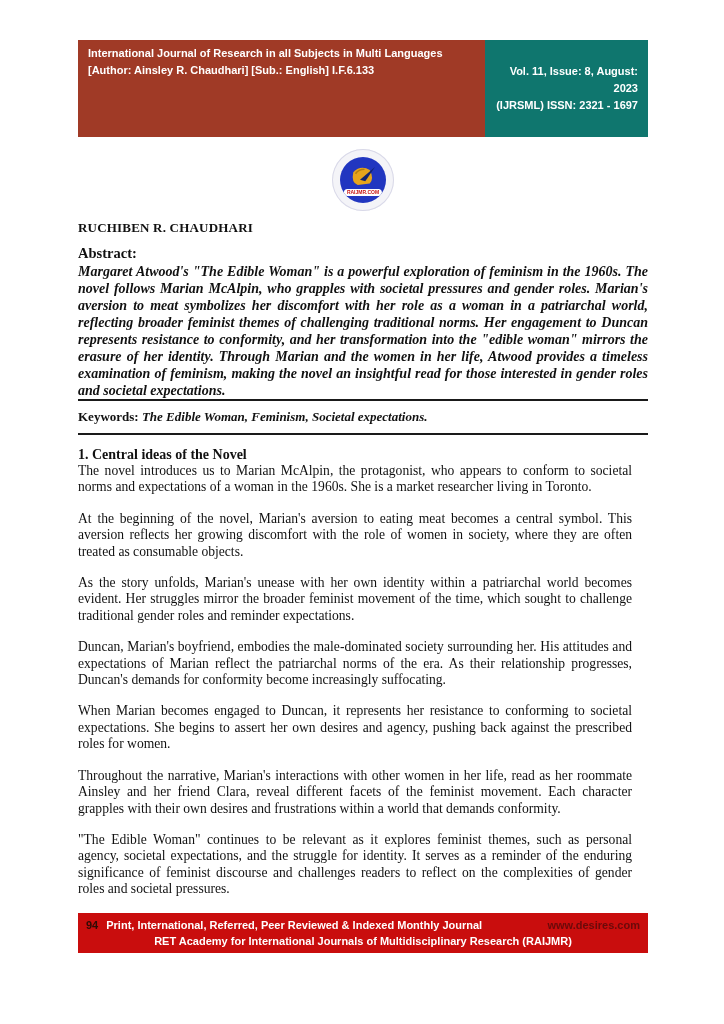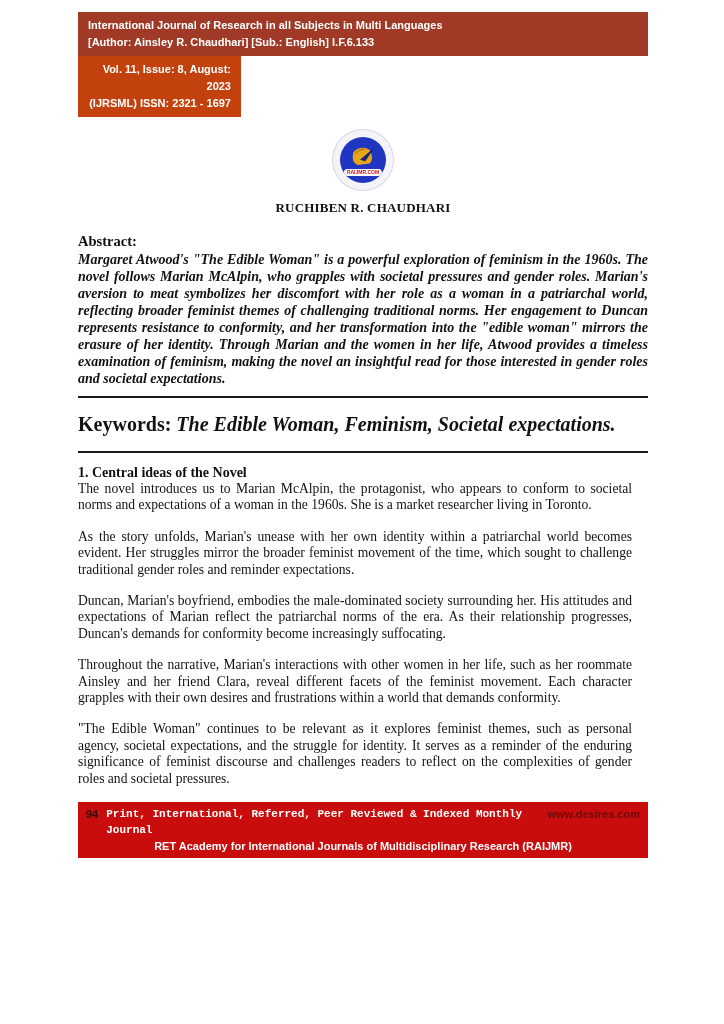--- a/index.html
+++ b/index.html
@@ -9,37 +9,36 @@
     overflow: hidden;
     font-family: "Liberation Serif", serif;
     color: #111;
   }
   .page { position: relative; width: 724px; height: 1024px; }
   .content { width: 570px; margin-left: 78px; }
 
   
   .masthead {
     display: flex;
-    margin-top: 12px;
+    margin-top: 40px;
     font-family: "Liberation Sans", sans-serif;
     font-weight: bold;
     font-size: 11px;
     line-height: 17px;
     color: #fff;
-    flex-direction: column;
   }
   .masthead-left {
     flex: 1;
     background: #A03A26;
     padding: 5px 10px;
   }
   .masthead-right {
     width: 143px;
-    background: #c2410c;
-    padding: 5px 10px;
+    background: #0f766e;
+    padding: 23px 10px;
     text-align: right;
   }
 
   
   .logo-wrap { display: flex; justify-content: center; margin-top: 12px; }
   .logo {
     width: 62px; height: 62px;
     border-radius: 50%;
     background: #f4f4f8;
     box-shadow: 0 0 0 1px #d8d8e8 inset;
@@ -72,48 +71,46 @@
   
   .title {
     margin: 4px 0 0 0;
     text-align: center;
     font-size: 21px;
     line-height: 25px;
     font-weight: bold;
   }
   .author {
     margin-top: 9px;
-    text-align: center;
     font-size: 13px;
     font-weight: bold;
     letter-spacing: 0.2px;
   }
 
   
   .abstract-heading {
-    margin-top: 17px;
+    margin-top: 9px;
     font-size: 14.5px;
     font-weight: bold;
   }
   .abstract-text {
     margin: 1px 0 0 0;
     font-size: 14px;
     line-height: 17px;
     font-weight: bold;
     font-style: italic;
     text-align: justify;
   }
 
   
   .keywords {
-    margin-top: 9px;
     border-top: 2px solid #1a1a1a;
     border-bottom: 2px solid #1a1a1a;
-    padding: 15px 0;
-    font-size: 20px;
+    padding: 8px 0;
+    font-size: 13px;
   }
   .kw-label { font-weight: bold; }
   .kw-text  { font-weight: bold; font-style: italic; }
 
   
   .section-heading {
     margin-top: 12px;
     font-size: 14px;
     font-weight: bold;
     font-family: Liberation Serif, serif;
@@ -134,21 +131,21 @@
     background: #C90D0D;
     padding: 4px 8px;
     font-family: "Liberation Sans", sans-serif;
     font-weight: bold;
     font-size: 11px;
     line-height: 16px;
     color: #ffffff;
   }
   .footer-line1 { display: flex; align-items: flex-start; }
   .page-num { color: #2E0B05; margin-right: 8px; }
-  .footer-main { margin-right: auto; font-family: Liberation Mono, monospace; }
+  .footer-main { margin-right: auto; }
   .footer-site { color: #6B0A0A; }
   .footer-line2 { text-align: center; }
 </style>
 </head>
 <body>
 
 <div class="page">
   <div class="content">
 
     <div class="masthead">
@@ -182,23 +179,25 @@
     <p class="abstract-text">Margaret Atwood's "The Edible Woman" is a powerful exploration of feminism in the 1960s. The novel follows Marian McAlpin, who grapples with societal pressures and gender roles. Marian's aversion to meat symbolizes her discomfort with her role as a woman in a patriarchal world, reflecting broader feminist themes of challenging traditional norms. Her engagement to Duncan represents resistance to conformity, and her transformation into the "edible woman" mirrors the erasure of her identity. Through Marian and the women in her life, Atwood provides a timeless examination of feminism, making the novel an insightful read for those interested in gender roles and societal expectations.</p>
 
     <div class="keywords">
       <span class="kw-label">Keywords:</span>
       <span class="kw-text">The Edible Woman, Feminism, Societal expectations.</span>
     </div>
 
     <div class="section-heading">1. Central ideas of the Novel</div>
 
     <p class="body-para first">The novel introduces us to Marian McAlpin, the protagonist, who appears to conform to societal norms and expectations of a woman in the 1960s. She is a market researcher living in Toronto.</p>
+    <p class="body-para">At the beginning of the novel, Marian's aversion to eating meat becomes a central symbol. This aversion reflects her growing discomfort with the role of women in society, where they are often treated as consumable objects.</p>
     <p class="body-para">As the story unfolds, Marian's unease with her own identity within a patriarchal world becomes evident. Her struggles mirror the broader feminist movement of the time, which sought to challenge traditional gender roles and reminder expectations.</p>
     <p class="body-para">Duncan, Marian's boyfriend, embodies the male-dominated society surrounding her. His attitudes and expectations of Marian reflect the patriarchal norms of the era. As their relationship progresses, Duncan's demands for conformity become increasingly suffocating.</p>
-    <p class="body-para">Throughout the narrative, Marian's interactions with other women in her life, such as her roommate Ainsley and her friend Clara, reveal different facets of the feminist movement. Each character grapples with their own desires and frustrations within a world that demands conformity.</p>
+    <p class="body-para">When Marian becomes engaged to Duncan, it represents her resistance to conforming to societal expectations. She begins to assert her own desires and agency, pushing back against the prescribed roles for women.</p>
+    <p class="body-para">Throughout the narrative, Marian's interactions with other women in her life, read as her roommate Ainsley and her friend Clara, reveal different facets of the feminist movement. Each character grapples with their own desires and frustrations within a world that demands conformity.</p>
     <p class="body-para">"The Edible Woman" continues to be relevant as it explores feminist themes, such as personal agency, societal expectations, and the struggle for identity. It serves as a reminder of the enduring significance of feminist discourse and challenges readers to reflect on the complexities of gender roles and societal pressures.</p>
   </div>
 
   <div class="footer">
     <div class="footer-line1">
       <span class="page-num">94</span>
       <span class="footer-main">Print, International, Referred, Peer Reviewed &amp; Indexed Monthly Journal</span>
       <span class="footer-site">www.desires.com</span>
     </div>
     <div class="footer-line2">RET Academy for International Journals of Multidisciplinary Research (RAIJMR)</div>

